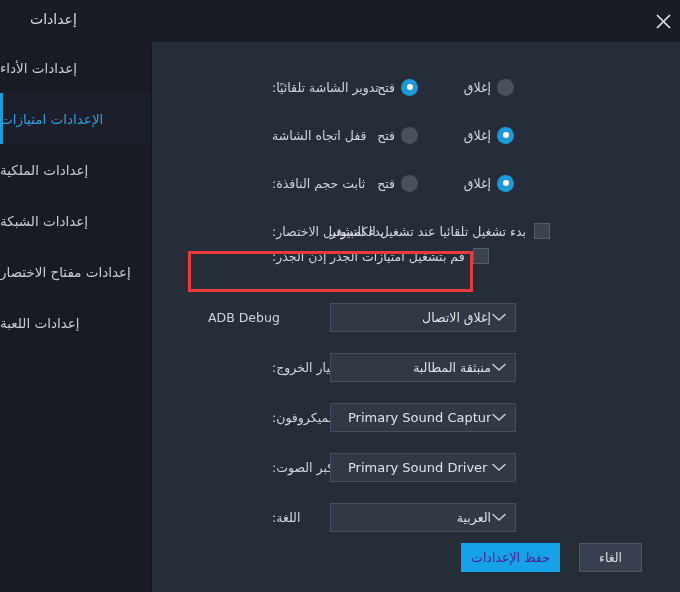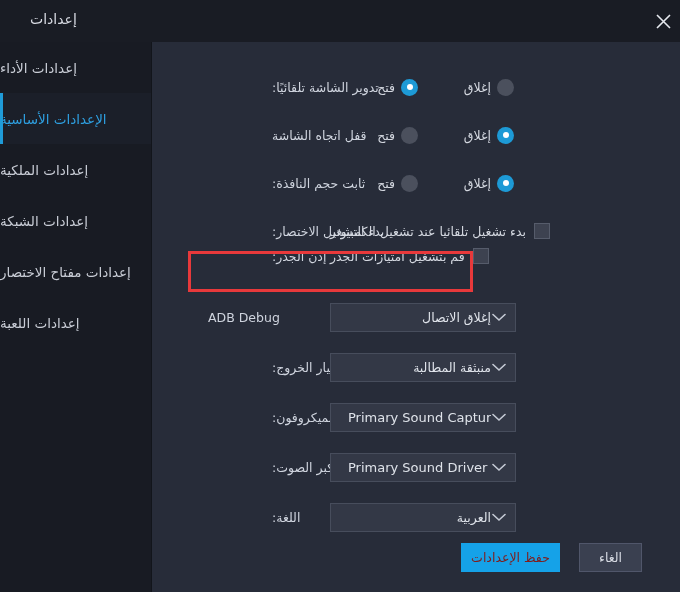--- a/index.html
+++ b/index.html
@@ -187,21 +187,21 @@
     height: 41px;
     border: 3px solid #e8393b;
     pointer-events: none;
   }
   
   .btn-save {
     position: absolute;
     left: 309px; top: 501px;
     width: 99px; height: 29px;
     background: #15a2e8;
-    color: #7f1d1d;
+    color: #4c1d95;
     font-size: 12.5px;
     direction: rtl;
     display: flex; align-items: center; justify-content: center;
     cursor: pointer;
     border: none;
     font-family: inherit;
   }
   .btn-cancel {
     position: absolute;
     left: 427px; top: 501px;
@@ -228,21 +228,21 @@
         <path d="M2,2 L15,15 M15,2 L2,15" stroke="#e6e9ef" stroke-width="1.6" fill="none"></path>
       </svg>
     </div>
   </div>
 
   <div class="sidebar">
     <div class="side-item">
       <span>إعدادات الأداء</span>
     </div>
     <div class="side-item active">
-      <span>الإعدادات الأساسية</span>
+      <span>الإعدادات امتيازات</span>
     </div>
     <div class="side-item">
       <span>إعدادات الملكية</span>
     </div>
     <div class="side-item">
       <span>إعدادات الشبكة</span>
     </div>
     <div class="side-item">
       <span>إعدادات مفتاح الاختصار</span>
     </div>

